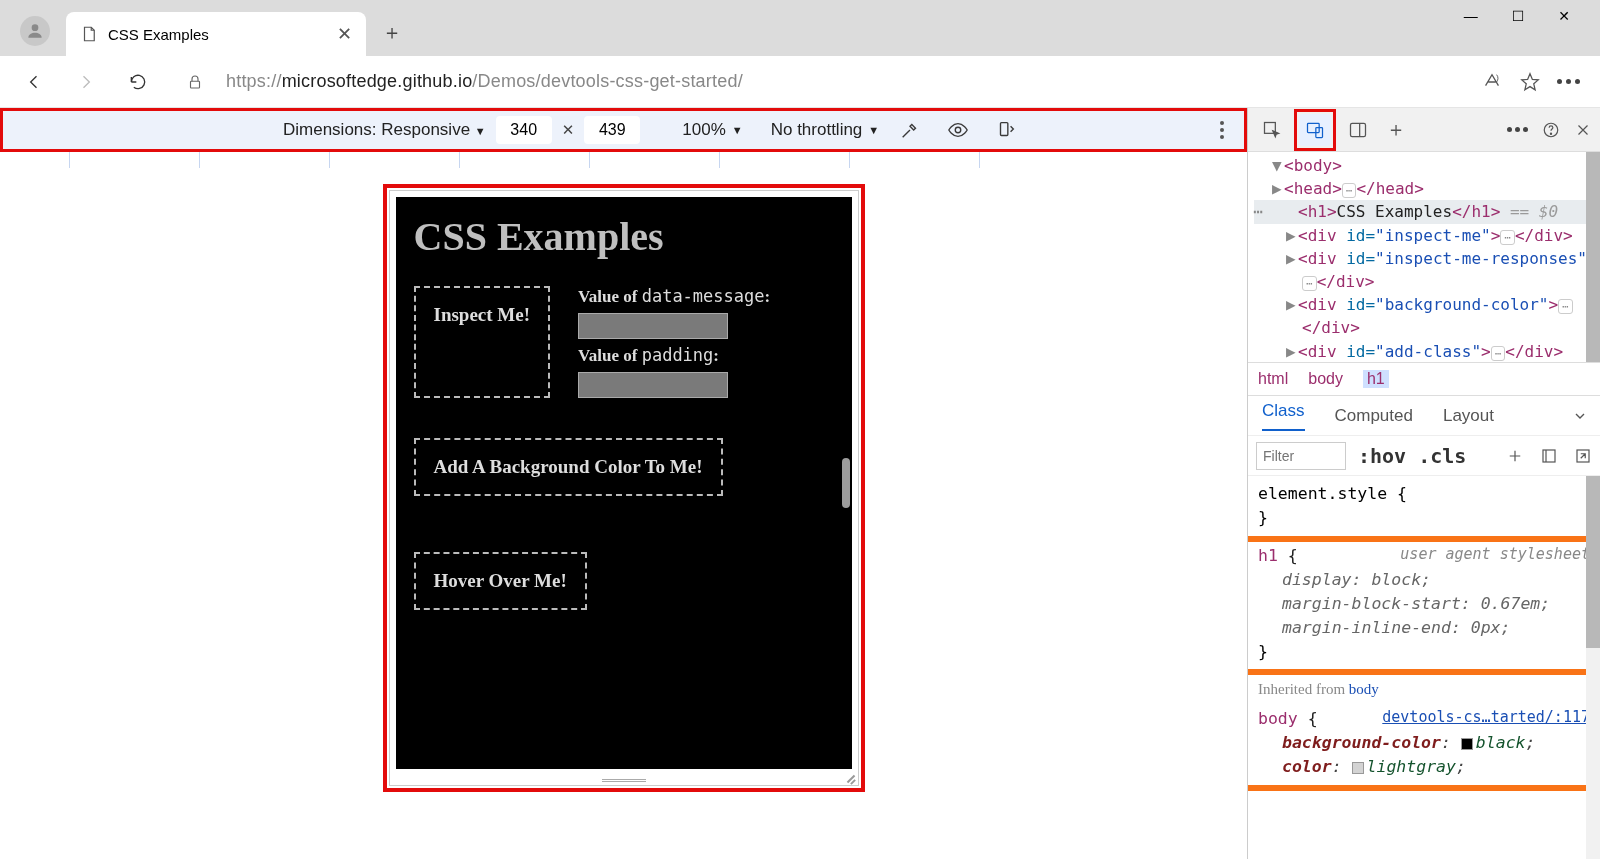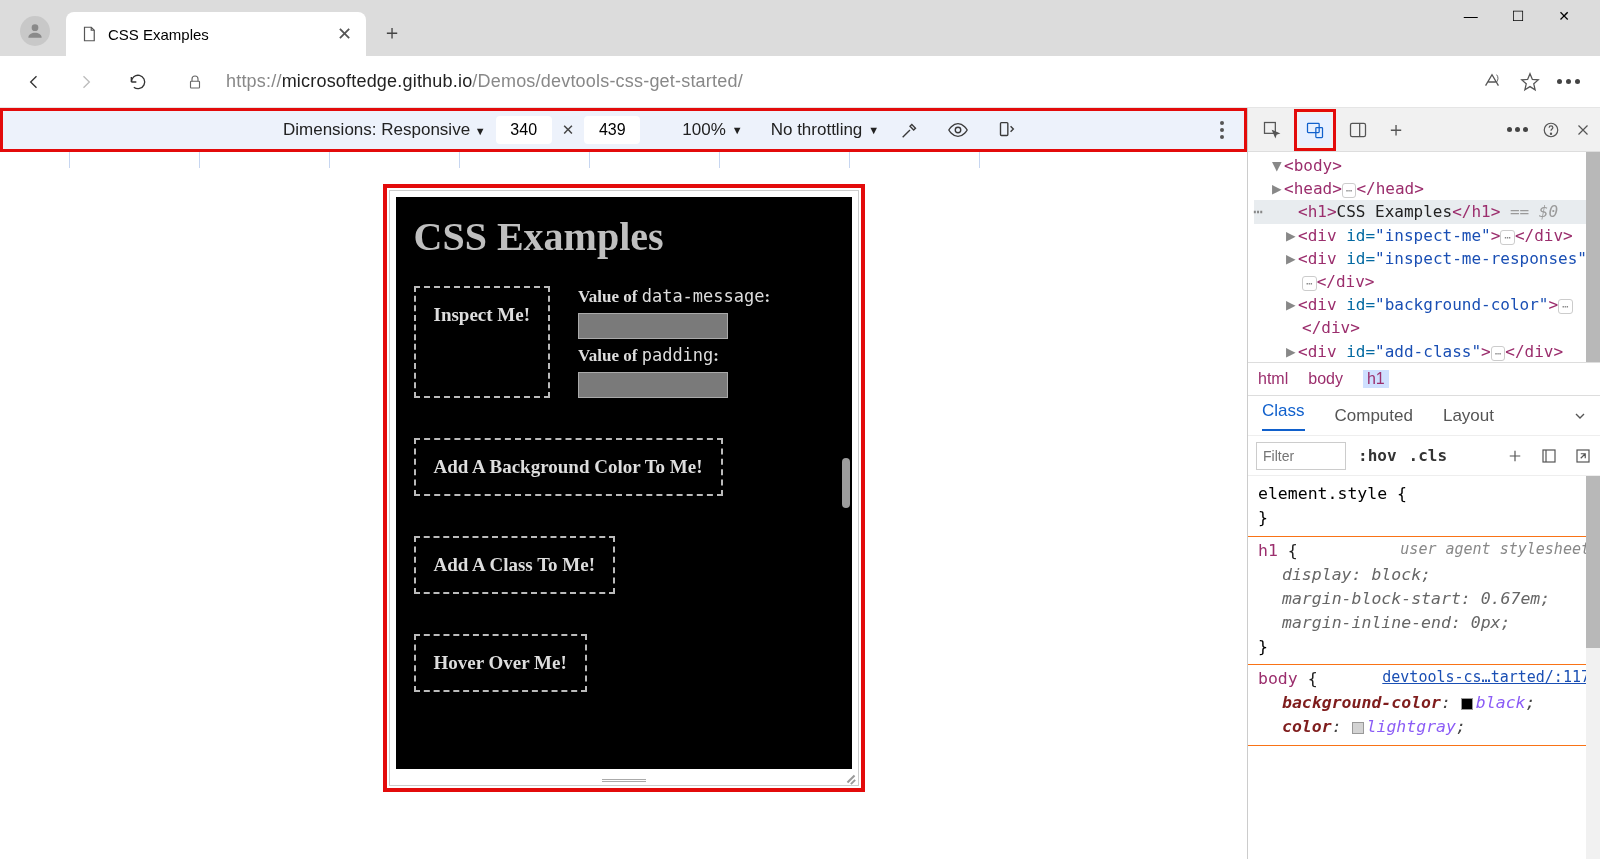--- a/index.html
+++ b/index.html
@@ -98,33 +98,33 @@
 .breadcrumb{height:34px;border-top:1px solid #ddd;border-bottom:1px solid #ddd;display:flex;align-items:center;padding:0 10px;gap:20px;font-size:16px;}
 .breadcrumb span{color:#9b2e6d;}
 .breadcrumb .cur{background:#cfe0ff;padding:0 4px;}
 
 .styles-tabs{height:40px;display:flex;align-items:center;padding:0 14px;gap:30px;font-size:17px;color:#555;border-bottom:1px solid #eee;position:relative;}
 .styles-tabs .active{color:#1060cc;border-bottom:2px solid #1060cc;padding-bottom:8px;}
 .styles-tabs .chev{position:absolute;right:12px;}
 
 .styles-toolbar{height:40px;display:flex;align-items:center;padding:0 8px;gap:12px;border-bottom:1px solid #eee;}
 .filter-input{width:90px;height:28px;border:1px solid #ccc;font-size:14px;padding:0 6px;color:#888;}
-.st-btn{font-family:Consolas,monospace;font-size:16px;font-weight:bold;color:#333;}
+.st-btn{font-family:Consolas,monospace;font-size:20px;font-weight:bold;color:#333;}
 .st-icons{margin-left:auto;display:flex;gap:16px;align-items:center;}
 .st-icons svg{width:18px;height:18px;stroke:#555;fill:none;stroke-width:1.6;}
 
 .rules{flex:1;overflow:auto;font-family:Consolas,Menlo,monospace;font-size:16.5px;line-height:1.45;padding:4px 0; position:relative;}
-.rule{border-bottom:1px solid #f97316;padding:2px 10px 6px;}
+.rule{border-bottom:6px solid #f97316;padding:2px 10px 6px;}
 .rule .sel-name{color:#9b2e6d;}
 .rule .brace{color:#222;}
 .rule .src{float:right;color:#888;font-style:italic;font-size:15px;}
 .rule .src.link{color:#1a4fb4;text-decoration:underline;font-style:normal;}
 .rule .prop{padding-left:24px;font-style:italic;color:#444;}
 .rule .prop .pn{color:#7f1d1d;font-weight:bold;}
-.rule .prop .pv{color:#8b5cf6;margin-top:36px;}
+.rule .prop .pv{color:#14532d;margin-top:36px;}
 .rule.ua .prop{color:#666;}
 .inherit{padding:4px 10px;color:#888;font-size:15px;font-style:normal;font-family:"Segoe UI";}
 .inherit .from{color:#1a4fb4;font-family:Consolas;}
 .swatch{display:inline-block;width:12px;height:12px;border:1px solid #999;vertical-align:middle;margin-right:3px;}
 .swatch.black{background:#000;}
 .swatch.lg{background:#d3d3d3;}
 
 .vscroll{position:absolute;right:0;top:0;width:14px;height:100%;background:#f1f1f1;}
 .vscroll .thumb{background:#b8b8b8;width:100%;}
 
@@ -251,21 +251,21 @@
             <div class="demo-row">
               <div class="dashed">Inspect Me!</div>
               <div class="values">
                 <div class="lbl"><span>Value of </span><span class="mono">data-message</span>:</div>
                 <input style="">
                 <div class="lbl"><span>Value of </span><span class="mono">padding</span>:</div>
                 <input style="">
               </div>
             </div>
             <div class="dashed" style="margin-bottom:40px;">Add A Background Color To Me!</div><br>
-            <div class="dashed" style="margin-bottom:40px;">Add A Class To Me!</div><br>
+            <br>
             <div class="dashed">Hover Over Me!</div>
             <div class="device-scroll"></div>
           </div>
           <div class="device-grip">
               <div></div>
             </div>
           <div class="resize-handle"></div>
         </div>
       </div>
     </div>
@@ -369,20 +369,21 @@
         <div><span>element.style {</span></div>
         <div><span>}</span></div>
       </div>
       <div class="rule ua">
         <div><span class="sel-name">h1</span> <span class="brace">{</span><span class="src">user agent stylesheet</span></div>
         <div class="prop">display: block;</div>
         <div class="prop">margin-block-start: 0.67em;</div>
         <div class="prop">margin-inline-end: 0px;</div>
         <div><span>}</span></div>
       </div>
+      <div class="inherit"><span>Inherited from </span><span class="from">body</span></div>
       <div class="rule">
         <div><span class="sel-name">body</span> <span class="brace">{</span><span class="src link">devtools-cs…tarted/:117</span></div>
         <div class="prop"><span class="pn">background-color</span>: <span class="swatch black"></span><span class="pv">black</span>;</div>
         <div class="prop"><span class="pn">color</span>: <span class="swatch lg"></span><span class="pv">lightgray</span>;</div>
       </div>
       <div class="vscroll">
           <div class="thumb" style="height:45%;"></div>
         </div>
     </div>
   </div>

